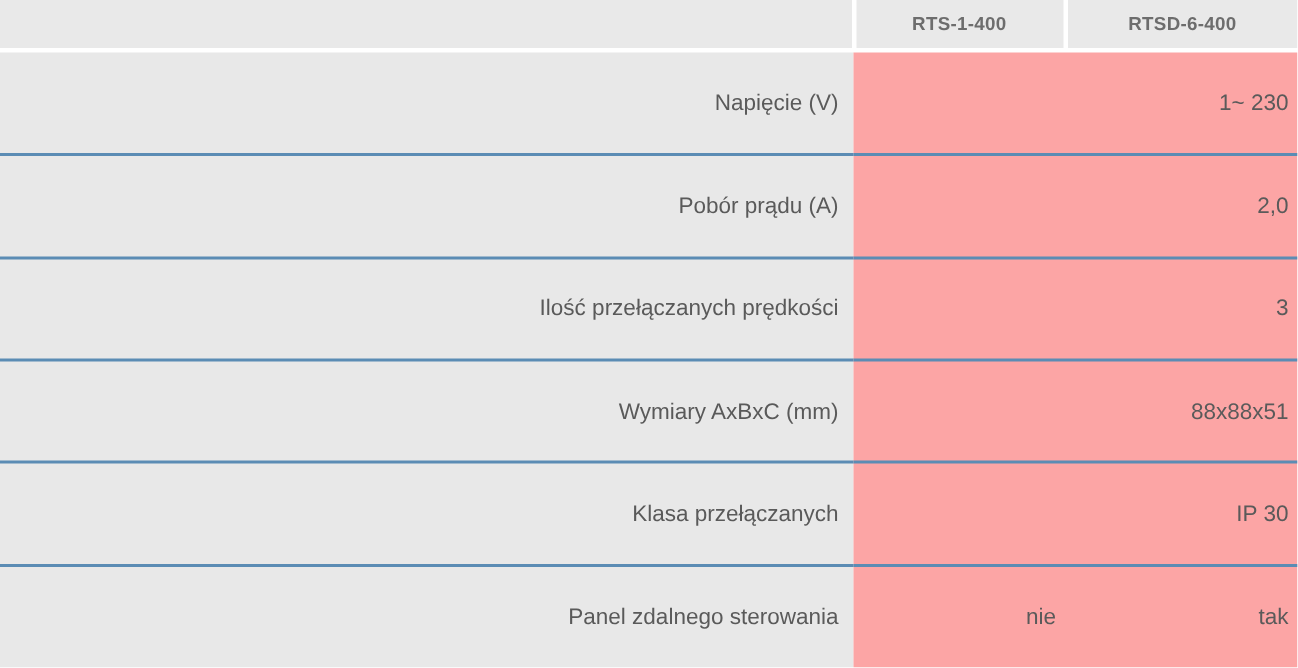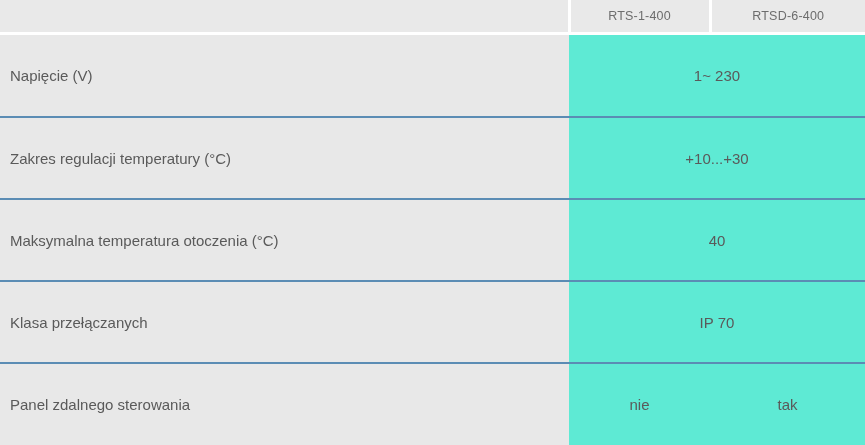--- a/index.html
+++ b/index.html
@@ -35,48 +35,48 @@
     padding: 0;
   }
   th.head-cell {
     background: #e9e9e9;
     border: 0;
     border-left: 3px solid #ffffff;
     padding: 0 4px;
     text-align: center;
     vertical-align: middle;
     font-size: 12.5px;
-    font-weight: normal;
+    font-weight: bold;
     color: #6d6d6d;
     letter-spacing: 0.2px;
   }
 
   
   tr.head-gap { height: 3px; }
   tr.head-gap td { padding: 0; border: 0; background: #ffffff; }
 
   
   tr.data-row { height: 50px; }
 
   td.label-cell {
     background: #e8e8e8;
     border: 0;
     border-bottom: 2px solid #5b8cb4;
-    text-align: left;
+    text-align: right;
     vertical-align: middle;
     padding: 0 10px;
     font-size: 15px;
     color: #5a5a5a;
     font-weight: normal;
   }
   td.value-cell {
-    background: #5eead4;
+    background: #fca5a5;
     border: 0;
     border-bottom: 2px solid #5b8cb4;
-    text-align: center;
+    text-align: right;
     vertical-align: middle;
     padding: 0 6px;
     font-size: 15px;
     color: #5a5a5a;
     font-weight: normal;
   }
 
   
   tr.last-row td.label-cell,
   tr.last-row td.value-cell {
@@ -106,36 +106,40 @@
     </tr>
   </thead>
 
   <tbody>
 
     <tr class="data-row">
       <td class="label-cell">Napięcie (V)</td>
       <td class="value-cell" colspan="2">1~ 230</td>
     </tr>
 
-
+    <tr class="data-row">
+      <td class="label-cell">Pobór prądu (A)</td>
+      <td class="value-cell" colspan="2">2,0</td>
+    </tr>
 
     <tr class="data-row">
-      <td class="label-cell">Zakres regulacji temperatury (°C)</td>
-      <td class="value-cell" colspan="2">+10...+30</td>
+      <td class="label-cell">Ilość przełączanych prędkości</td>
+      <td class="value-cell" colspan="2">3</td>
     </tr>
 
 
     <tr class="data-row">
-      <td class="label-cell">Maksymalna temperatura otoczenia (°C)</td>
-      <td class="value-cell" colspan="2">40</td>
+      <td class="label-cell">Wymiary AxBxC (mm)</td>
+      <td class="value-cell" colspan="2">88x88x51</td>
     </tr>
+
 
     <tr class="data-row">
       <td class="label-cell">Klasa przełączanych</td>
-      <td class="value-cell" colspan="2">IP 70</td>
+      <td class="value-cell" colspan="2">IP 30</td>
     </tr>
 
     <tr class="data-row last-row">
       <td class="label-cell">Panel zdalnego sterowania</td>
       <td class="value-cell">nie</td>
       <td class="value-cell">tak</td>
     </tr>
 
   </tbody>
 </table>

